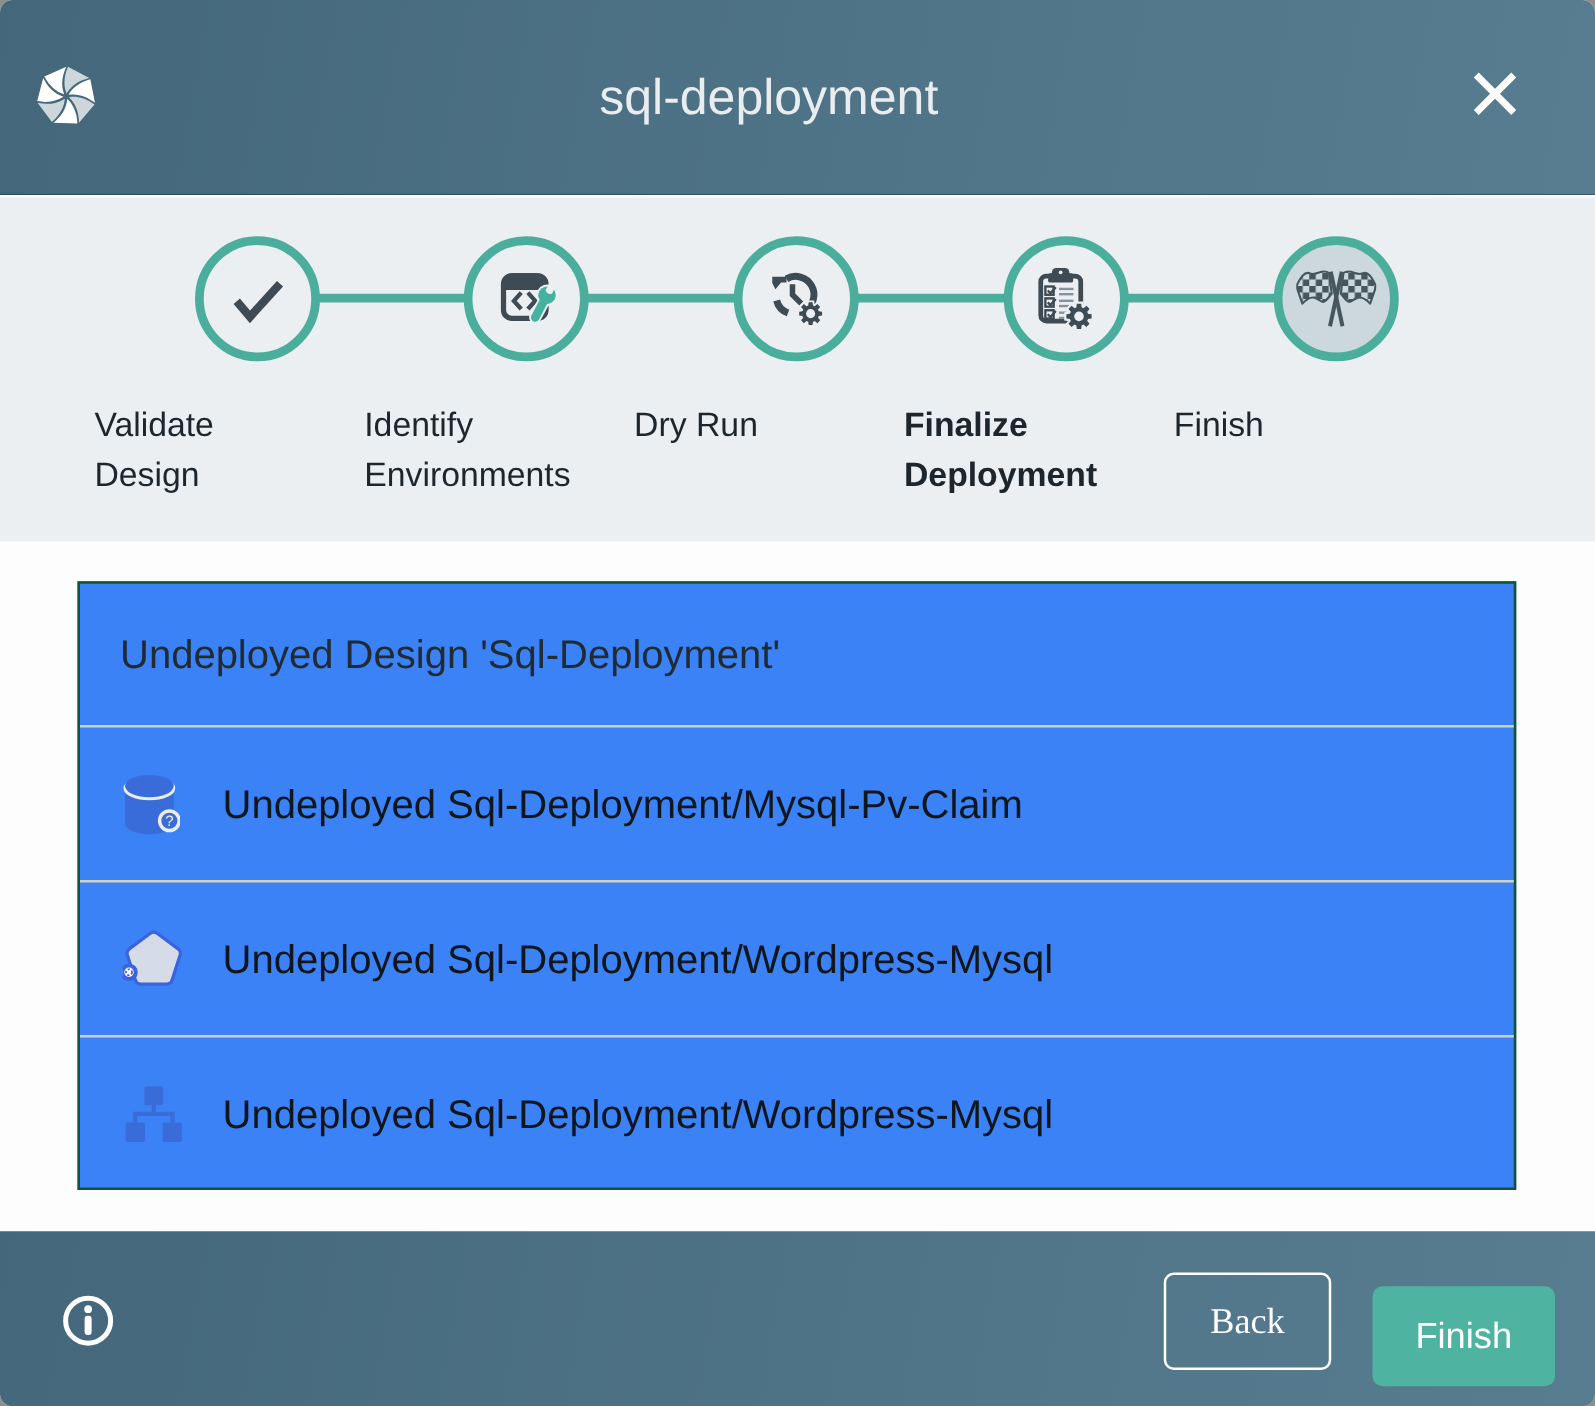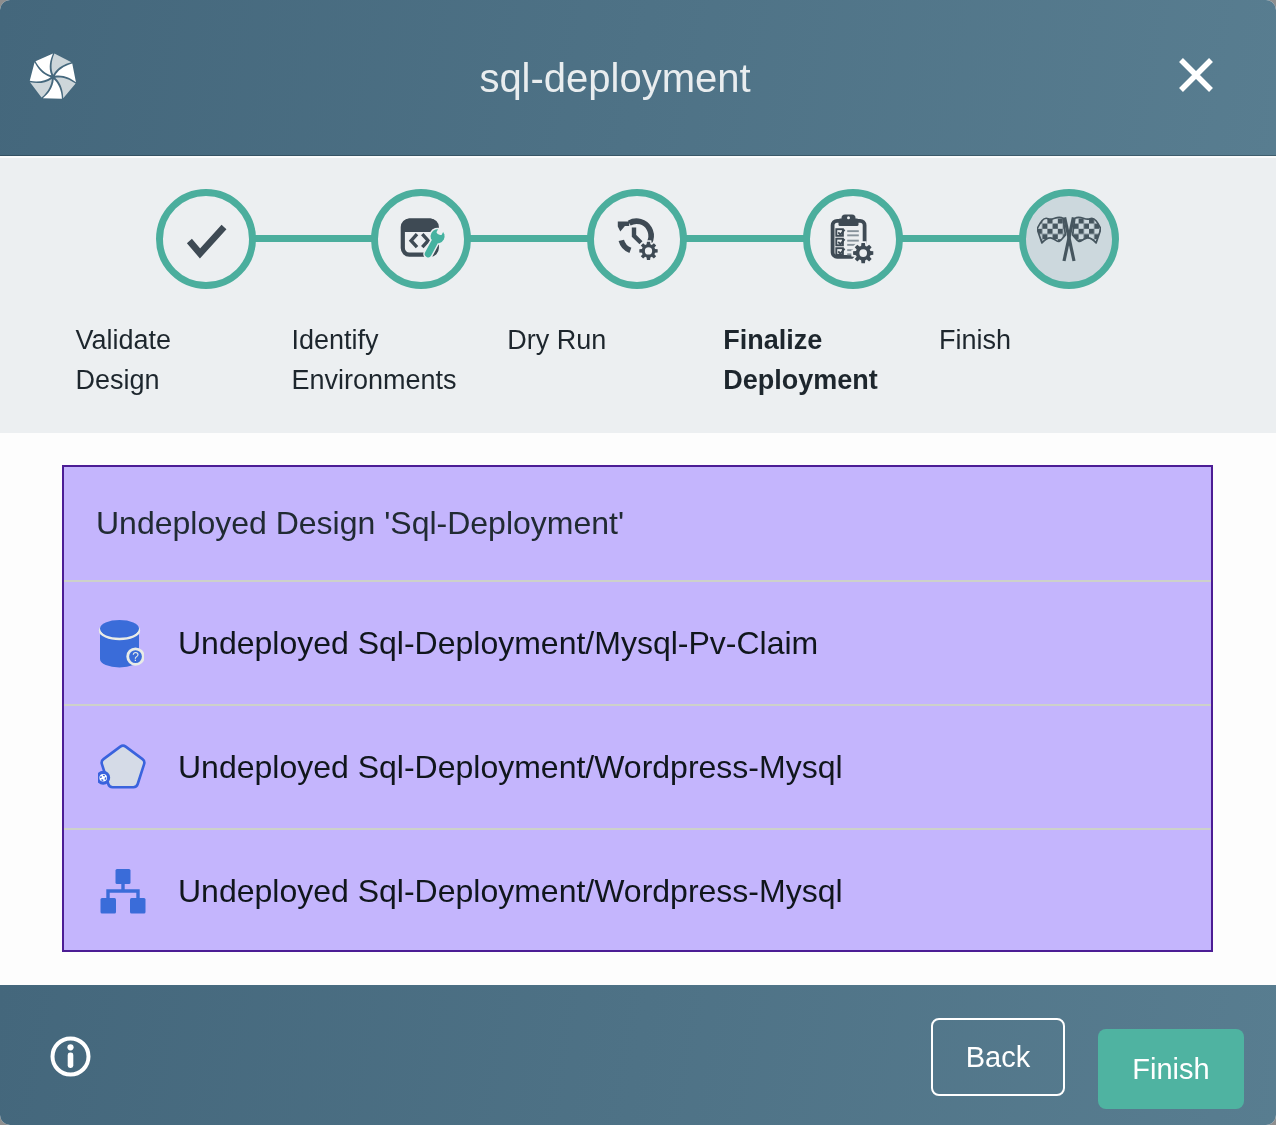--- a/index.html
+++ b/index.html
@@ -20,33 +20,33 @@
     background:#eceff1; border-top:2px solid #fafbfb; }
   .connector { position:absolute; top:77px; height:7px; background:#4bae9d; }
   .circle { position:absolute; top:31px; width:100px; height:100px;
     border-radius:50%; border:7px solid #4bae9d; background:#eceff1; }
   .circle.done { background:#ccd8dd; }
   .circle svg { position:absolute; left:50%; top:50%; transform:translate(-50%,-50%); }
   .slabel { position:absolute; top:162px; width:260px; 
     font-size:27px; line-height:40px; color:#1d262d; }
   
   #panel { position:absolute; left:62px; top:465px; width:1151px; height:487px;
-    background:#c4b5fd; border:2px solid #4c1d95; }
+    background:#3b82f6; border:2px solid #14532d; }
   .sep { position:absolute; left:0; width:1147px; height:2px; background:#cdd1ca; }
   .rowtext { position:absolute; font-size:32px; color:#10161c; }
   .r1text { position:absolute; left:32px; top:0; height:113px; line-height:113px;
     font-size:32px; color:#212b33; }
   .rowicon { position:absolute; left:34px; }
   
   #footer { position:absolute; left:0; top:985px; width:1276px; height:140px;
     background:linear-gradient(100deg,#44677c 0%,#587d90 100%); }
   #info { position:absolute; left:50px; top:51px; width:41px; height:41px; }
   #backbtn { position:absolute; left:931px; top:33px; width:134px; height:78px;
     border:2px solid #fff; border-radius:8px; color:#fff; font-size:29px;
-    line-height:74px; text-align:center; }
+    line-height:74px; text-align:center;font-family:Liberation Serif, serif; }
   #finishbtn { position:absolute; left:1098px; top:32px; width:146px; height:80px;
     background:#4fb3a1; border-radius:8px; color:#fff; font-size:29px;
     line-height:80px; text-align:center;margin-top:12px; }
 </style>
 </head>
 <body>
 <div id="modal">
   <div id="header">
     <svg id="logo" viewBox="-26 -26 52 52">
       <path d="M 0,-24.5 L -18.2,-16.4 C -14.0,-8.2 -7.2,-3.0 -1.7,-1.7 C -5.0,-10.2 -2.9,-18.0 0,-24.5 Z" fill="#ffffff" transform="rotate(0.00)"></path>

